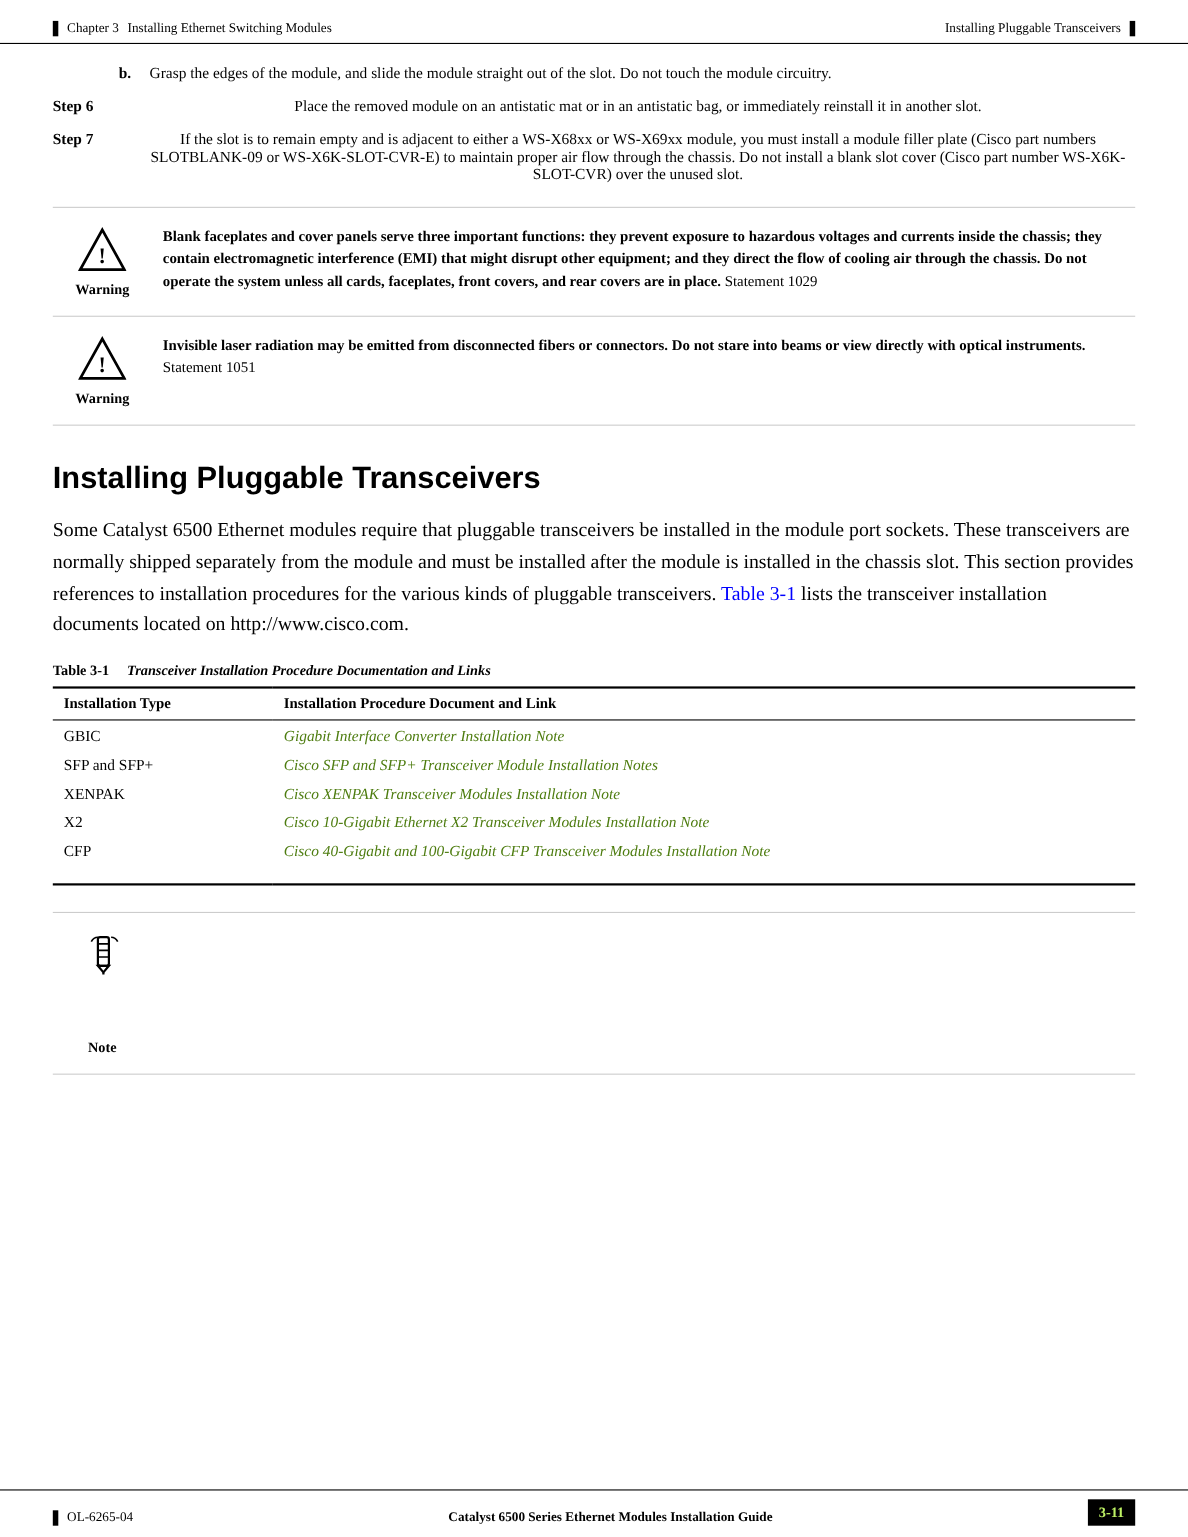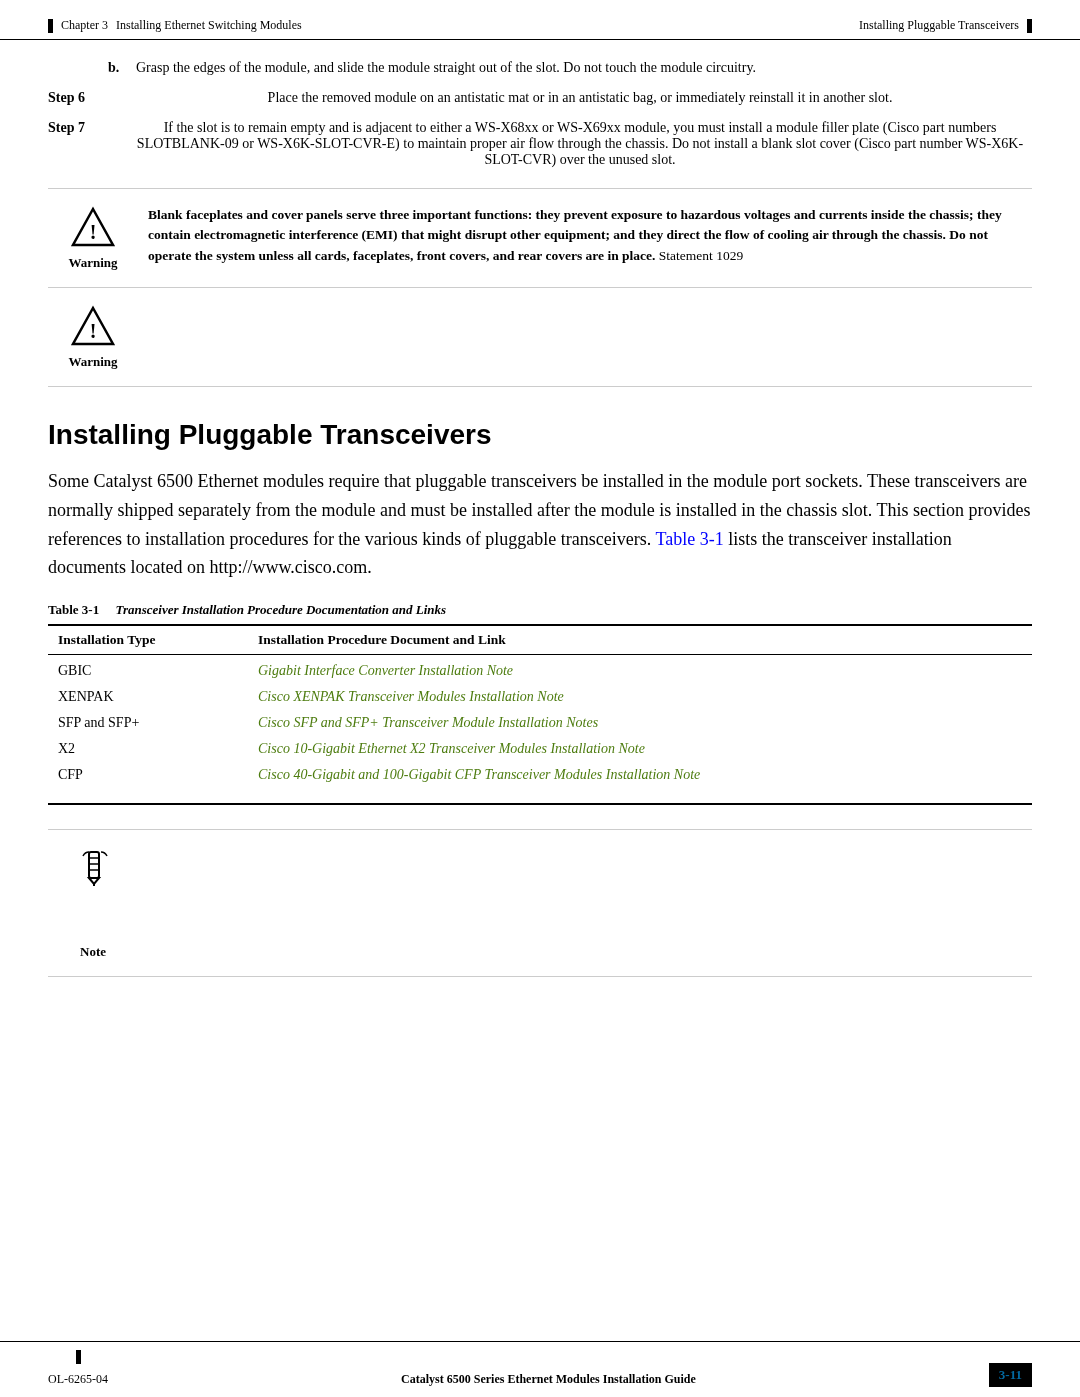--- a/index.html
+++ b/index.html
@@ -217,40 +217,39 @@
       justify-content: space-between;
       align-items: flex-end;
       padding: 8px 48px 10px 48px;
       border-top: 1px solid #000;
     }
     .footer-left {
       display: flex;
       align-items: center;
       gap: 8px;
       font-size: 12px;
-      flex-direction: column;
     }
     .footer-bar {
       width: 5px;
       height: 14px;
       background: #000;
       display: inline-block;
     }
     .footer-center {
       font-size: 12px;
       font-weight: bold;
     }
     .footer-right {
       display: flex;
       align-items: center;
       gap: 0;
     }
     .page-number-box {
       background: #000;
-      color: #0369a1;
+      color: #bef264;
       font-weight: bold;
       font-size: 13px;
       padding: 4px 10px;
     }
   </style>
 </head>
 <body>
 
 <div class="page-header">
   <div class="header-left">
@@ -297,20 +296,23 @@
     </div>
   </div>
 
   <div class="warning-box" style="border-top: none; margin-top: 0;">
     <div class="warning-icon-area">
       <svg class="warning-triangle" viewBox="0 0 44 44" xmlns="http://www.w3.org/2000/svg">
         <polygon points="22,4 42,40 2,40" fill="none" stroke="#000" stroke-width="2.5"></polygon>
         <text x="22" y="34" text-anchor="middle" font-size="20" font-weight="bold" fill="#000">!</text>
       </svg>
       <span class="warning-label">Warning</span>
+    </div>
+    <div class="warning-content">
+      <strong>Invisible laser radiation may be emitted from disconnected fibers or connectors. Do not stare into beams or view directly with optical instruments.</strong><span> Statement 1051</span>
     </div>
   </div>
 
   <h1 class="section-heading">Installing Pluggable Transceivers</h1>
 
   <p class="section-intro">
     Some Catalyst 6500 Ethernet modules require that pluggable transceivers be installed in the module port sockets. These transceivers are normally shipped separately from the module and must be installed after the module is installed in the chassis slot. This section provides references to installation procedures for the various kinds of pluggable transceivers. <span style="color:#00f; text-decoration:none;">Table 3-1</span> lists the transceiver installation documents located on http://www.cisco.com.
   </p>
 
   <div class="table-caption">
@@ -325,26 +327,26 @@
         <th style="width:200px;">Installation Type</th>
         <th>Installation Procedure Document and Link</th>
       </tr>
     </thead>
     <tbody id="table-body">
     <tr>
           <td>GBIC</td>
           <td><a href="#" class="link-text">Gigabit Interface Converter Installation Note</a></td>
         </tr>
         <tr>
+          <td>SFP and SFP+</td>
+          <td><a href="#" class="link-text">Cisco SFP and SFP+ Transceiver Module Installation Notes</a></td>
+        </tr>
+        <tr>
           <td>XENPAK</td>
           <td><a href="#" class="link-text">Cisco XENPAK Transceiver Modules Installation Note</a></td>
-        </tr>
-        <tr>
-          <td>SFP and SFP+</td>
-          <td><a href="#" class="link-text">Cisco SFP and SFP+ Transceiver Module Installation Notes</a></td>
         </tr>
         <tr>
           <td>X2</td>
           <td><a href="#" class="link-text">Cisco 10-Gigabit Ethernet X2 Transceiver Modules Installation Note</a></td>
         </tr>
         <tr style="border-bottom: 2px solid rgb(0, 0, 0); padding-bottom: 8px;">
           <td style="border-bottom: 2px solid rgb(0, 0, 0); padding-bottom: 8px;">CFP</td>
           <td style="border-bottom: 2px solid rgb(0, 0, 0); padding-bottom: 20px;"><a href="#" class="link-text" style="display: inline;">Cisco 40-Gigabit and 100-Gigabit CFP Transceiver Modules Installation Note</a></td>
         </tr>
       </tbody>

